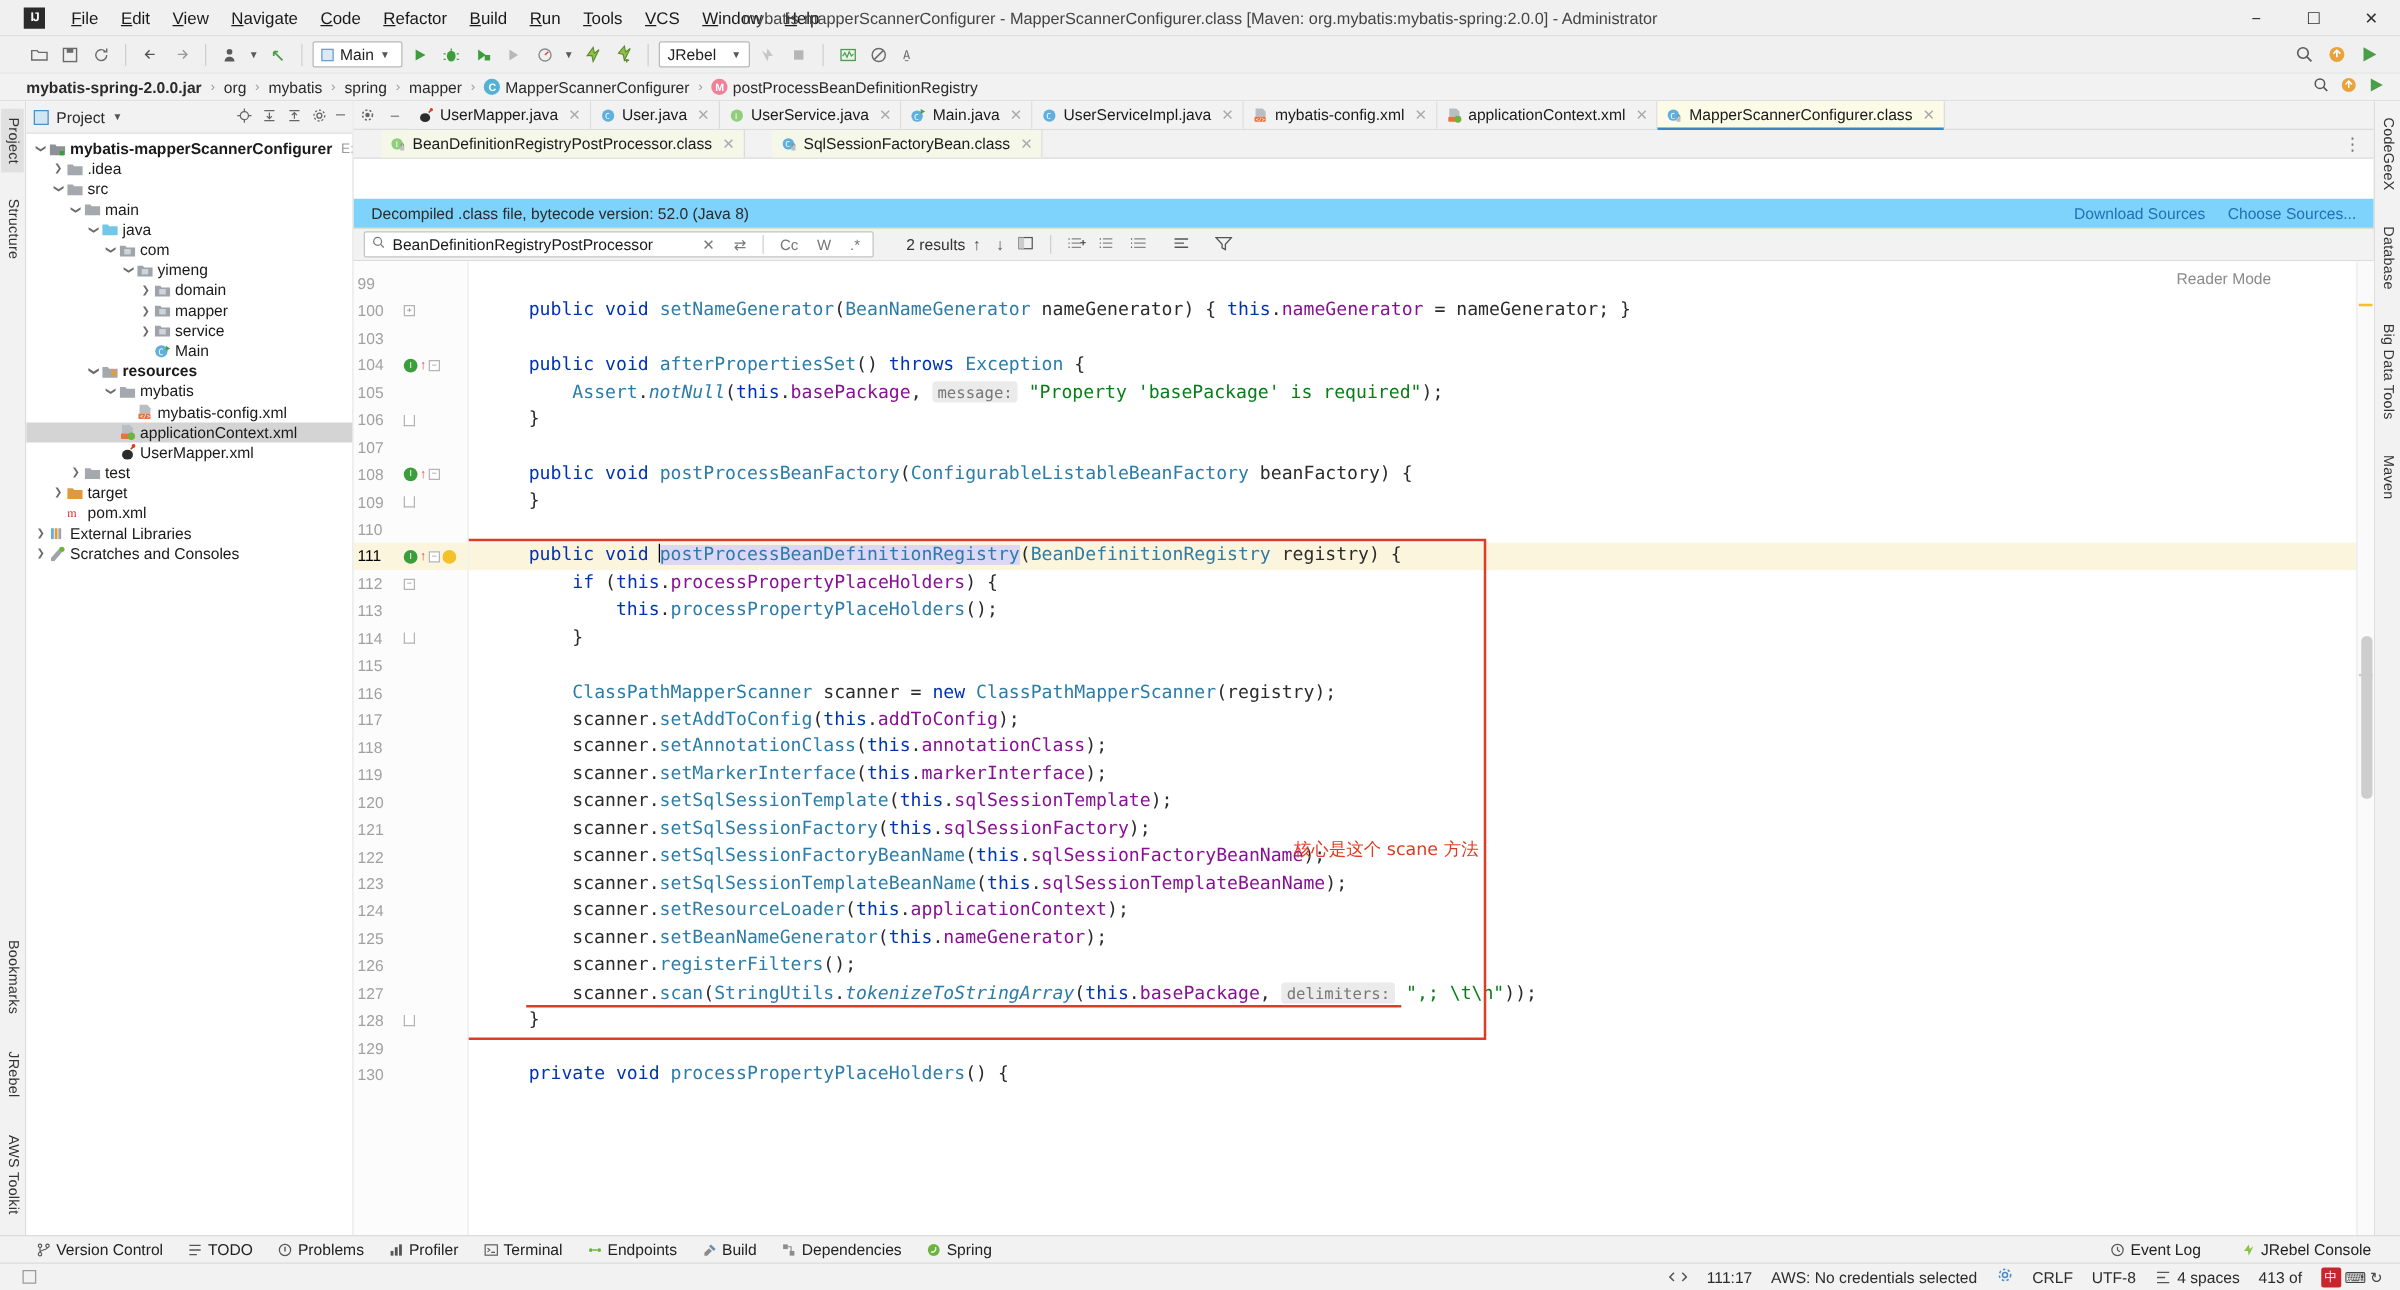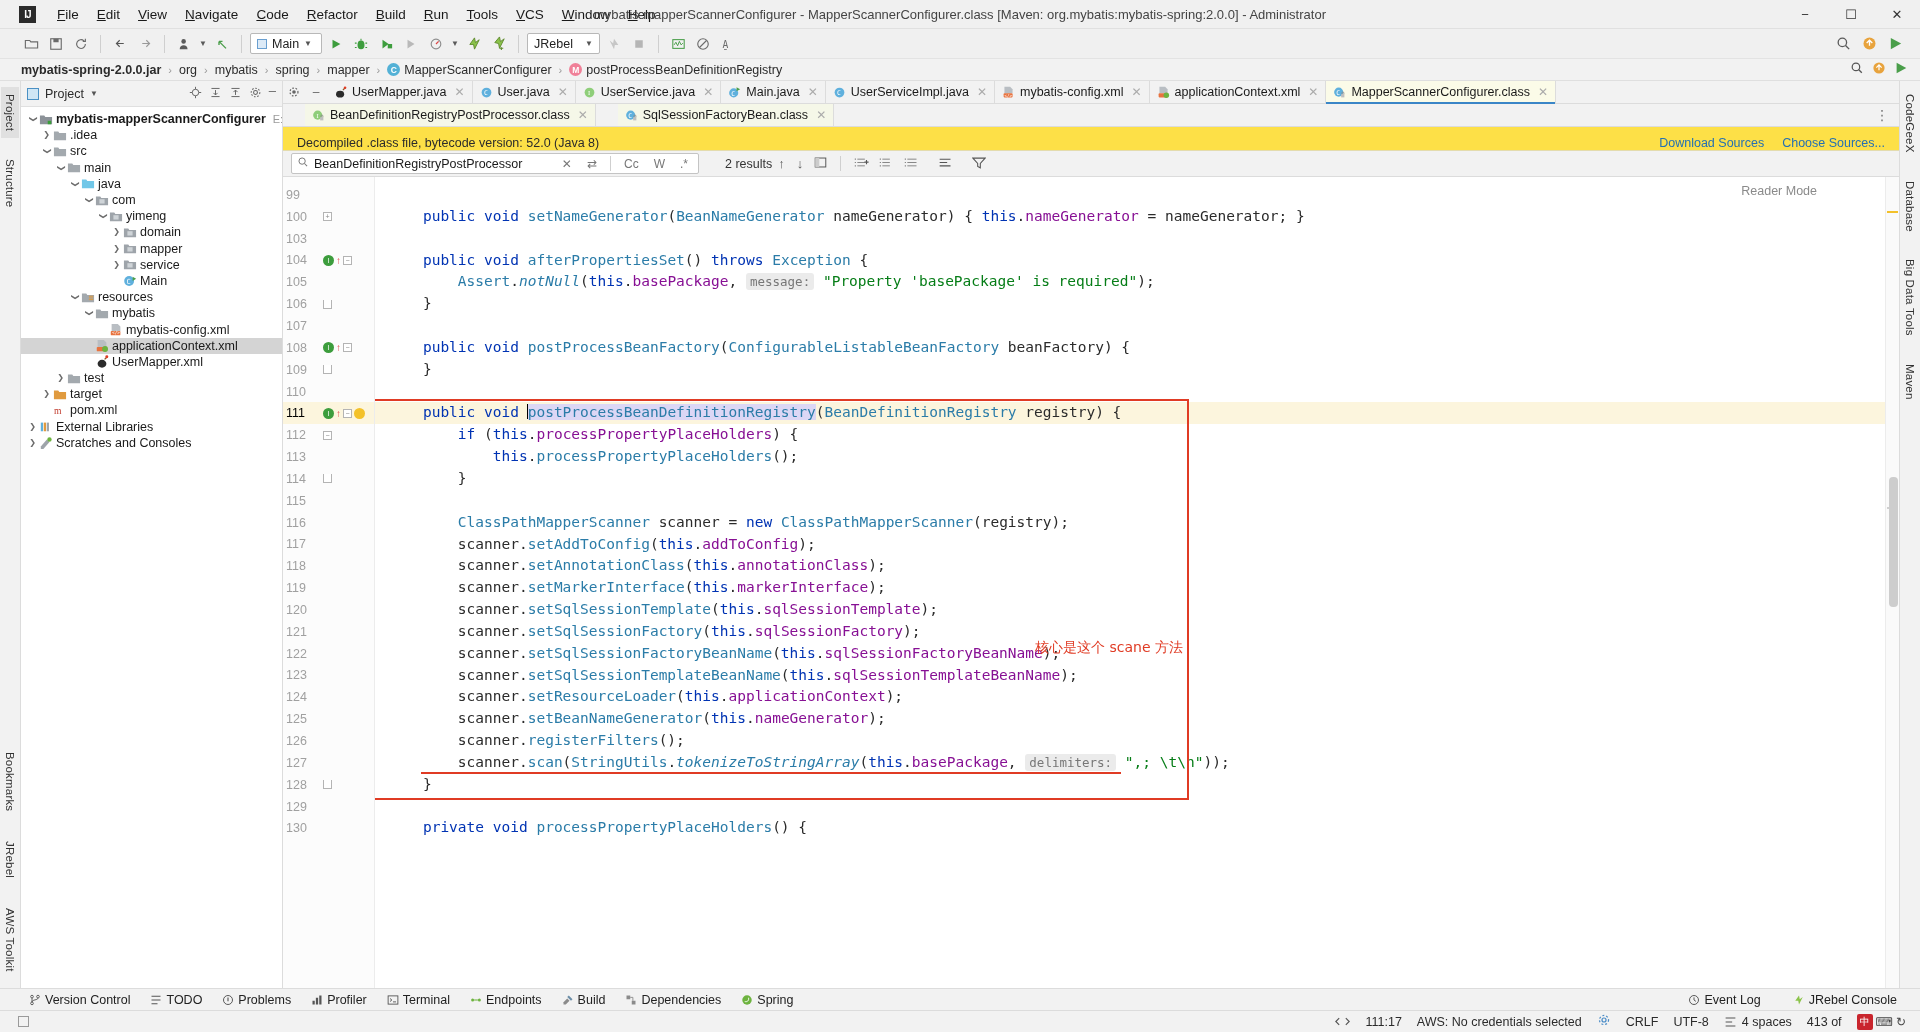--- a/index.html
+++ b/index.html
@@ -114,22 +114,22 @@
   .etab.green { background:#f5f7e8;margin-left:22px; }
   .etab.active-bottom { background:#fbfbe8; }
   .etab.active-bottom:after {
     content:''; position:absolute; left:0; right:0; bottom:-1px; height:2px; background:#3b86c7;
   }
   #tabrow2 { border-bottom:1px solid #dcdcdc; background:#f2f2f2; }
   .tabmore { margin-left:auto; display:flex; align-items:center; padding:0 10px; color:#777; font-size:14px;}
 
   
   #notif {
-    height:24px; background:#fde047; border-bottom:1px solid #e4dcae;
-    display:flex; align-items:flex-end; padding:0 14px; font-size:12.5px; color:#2b2b2b;
+    height:24px; background:#7dd3fc; border-bottom:1px solid #e4dcae;
+    display:flex; align-items:center; padding:0 14px; font-size:12.5px; color:#2b2b2b;margin-top:32px;
   }
   #notif .links { margin-left:auto; display:flex; gap:18px; }
   #notif .links a { color:#2470b3; text-decoration:none; }
 
   
   #findbar {
     height:26px; background:#f2f2f2; border-bottom:1px solid #dcdcdc;
     display:flex; align-items:center; padding:0 8px; gap:0px;
   }
   #findbar .searchbox {
@@ -575,21 +575,21 @@
           <span class="arrow none" style="transform: none;">❯</span>
           <span class="ticon">
             <svg width="14" height="14" viewBox="0 0 16 16">
               <circle cx="7" cy="8" r="5.6" fill="#5fb0dd"></circle>
               <text x="4" y="11.5" font-size="8" fill="#fff" font-family="monospace">C</text>
               <path d="M11 3l4 2.5-4 2.5z" fill="#4a9e4a"></path>
             </svg>
           </span>
           <span class="tlabel">Main</span>
         </div>
-        <div class="trow" style="padding-left: 48px;">
+        <div class="trow" style="padding-left: 48px; font-weight: bold;">
           <span class="arrow" style="transform: rotate(90deg);">❯</span>
           <span class="ticon">
             <svg width="14" height="13" viewBox="0 0 16 15">
               <path d="M1 3h5l1.2 1.5H15V13H1z" fill="#a3a9ae"></path>
               <path d="M9 6h5M9 8h5M9 10h5" stroke="#e09a3e" stroke-width="1.1"></path>
             </svg>
           </span>
           <span class="tlabel">resources</span>
         </div>
         <div class="trow" style="padding-left: 62px;">

